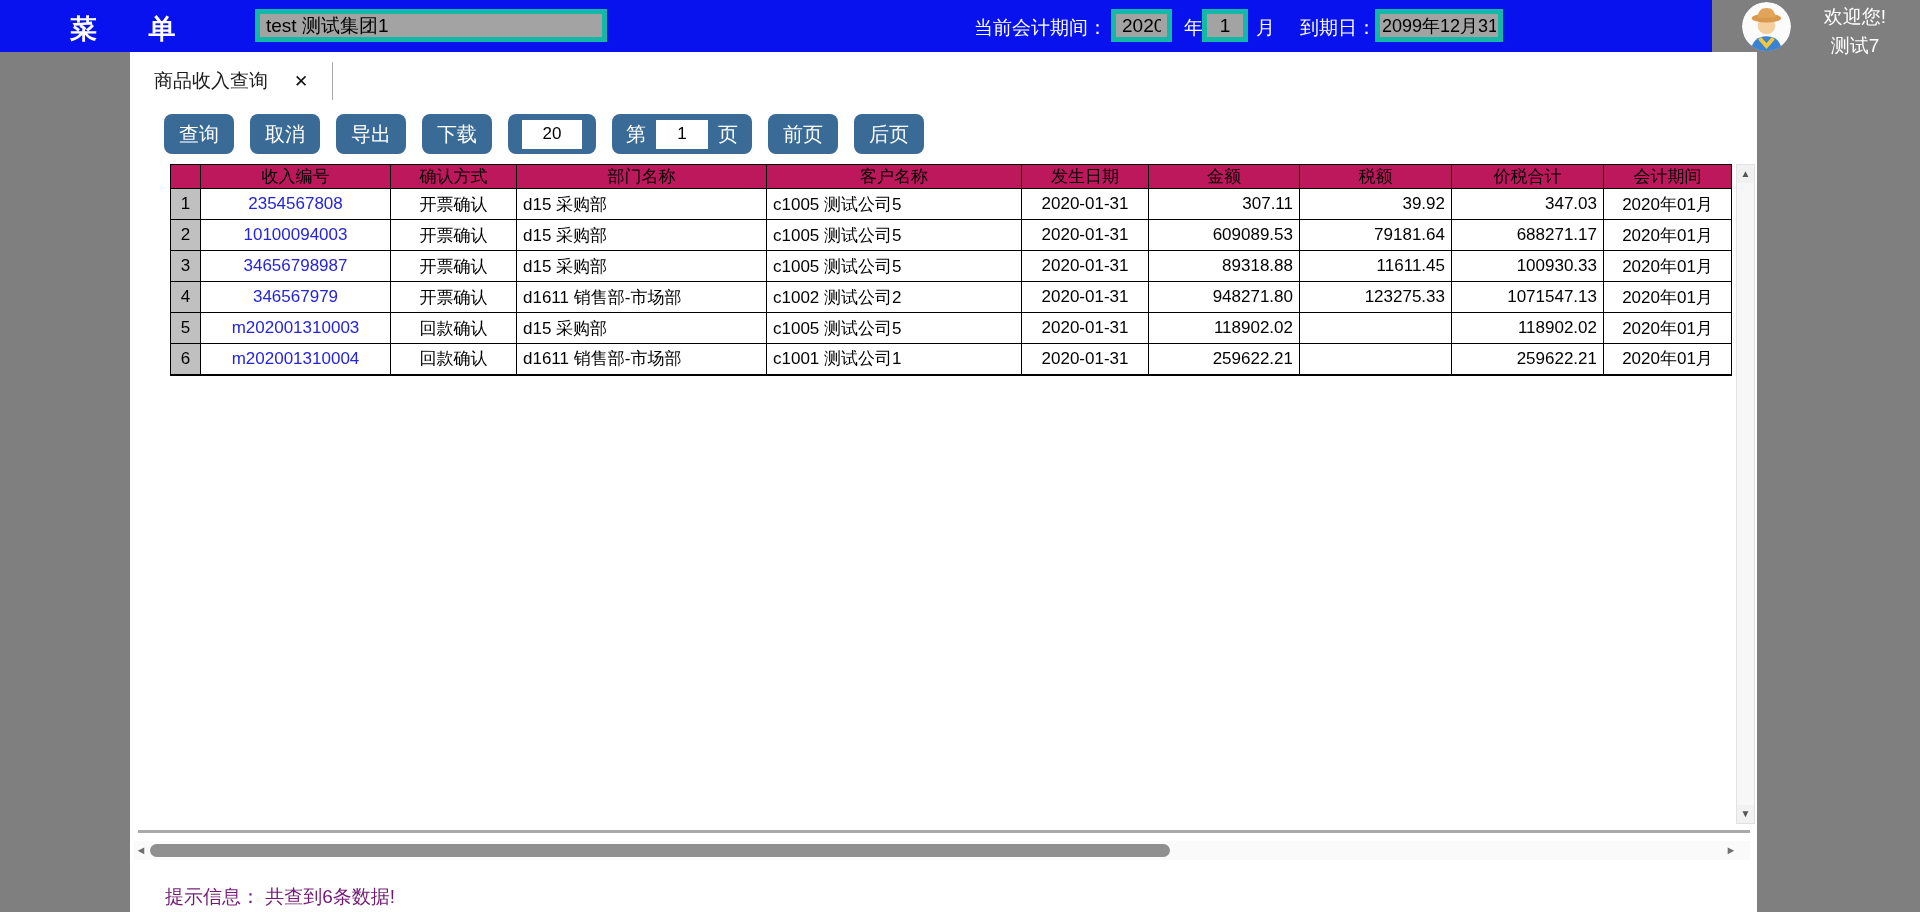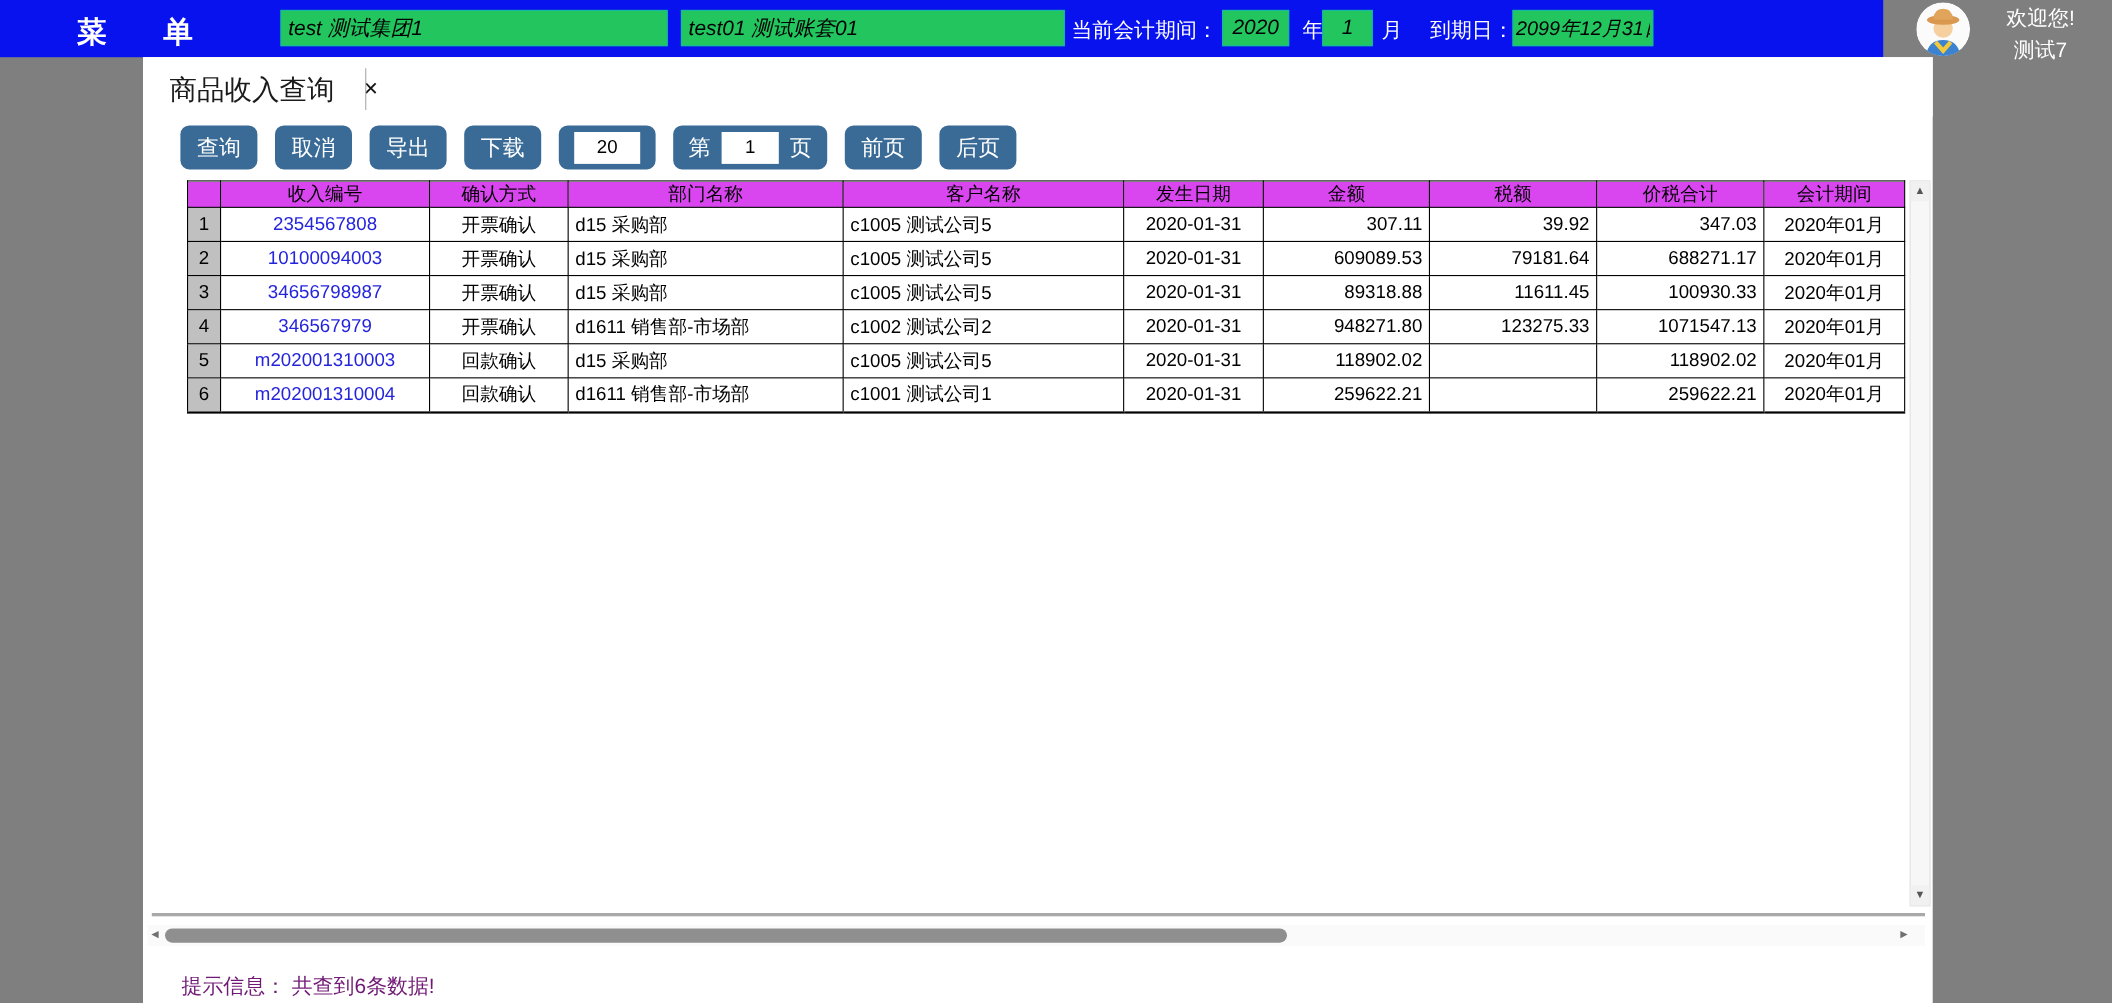--- a/index.html
+++ b/index.html
@@ -14,24 +14,23 @@
   .topbar {
     position:absolute; left:0; top:0; width:1712px; height:52px;
     background:#0712ee; color:#fff;
   }
   .menu-title {
     position:absolute; left:70px; top:11px;
     font-size:27px; font-weight:bold; letter-spacing:22px; white-space:nowrap;
   }
   .tb-input {
     position:absolute; top:9px; height:33px;
-    border:1px solid #14b8a6; background:#22c55e; color:#000;
+    border:5px solid #14b8a6; background:#a3a3a3; color:#000;
     font-size:19px; padding:0 6px;
     font-family:"Liberation Sans","DejaVu Sans",sans-serif;
-    font-style:italic;
   }
   .inp-group   { left:255px; width:352px; }
   .inp-book    { left:619px; width:349px; }
   .tb-label { position:absolute; top:15px; font-size:19px; white-space:nowrap; }
   .lbl-period { left:974px; }
   .inp-year  { left:1111px; width:61px; text-align:center; }
   .lbl-year  { left:1184px; }
   .inp-month { left:1202px; width:46px; text-align:center; }
   .lbl-month { left:1256px; }
   .lbl-due   { left:1300px; }
@@ -49,21 +48,21 @@
     position:absolute; left:130px; top:52px; width:1627px; height:860px;
     background:#fff;
   }
 
   
   .tabbar { position:absolute; left:0; top:0; width:100%; height:54px; background:#fff; }
   .tab {
     position:absolute; left:24px; top:12px; height:34px;
     display:flex; align-items:center; cursor:pointer;
   }
-  .tab-title { font-size:25px; color:#1b1b1b;text-align:right; }
+  .tab-title { font-size:19px; color:#1b1b1b;text-align:right; }
   .tab-close { margin-left:26px; font-size:17px; font-weight:bold; color:#111; cursor:pointer; }
   .tab-divider { position:absolute; left:202px; top:10px; width:1px; height:38px; background:#aaa; }
 
   
   .toolbar {
     position:absolute; left:34px; top:62px; height:40px;
     display:flex; align-items:center;
   }
   .btn {
     height:40px; padding:0 15px; margin-right:16px;
@@ -88,21 +87,21 @@
 
   
   .grid {
     position:absolute; left:40px; top:112px;
     border-collapse:collapse; table-layout:fixed; width:1561px;
     font-size:17px; color:#000;
   }
   .grid th, .grid td {
     border:1px solid #000; height:31px; padding:0 6px; overflow:hidden; white-space:nowrap;
   }
-  .grid thead th { background:#d946ef; font-weight:normal; height:22px; text-align:center; }
+  .grid thead th { background:#be185d; font-weight:normal; height:22px; text-align:center; }
   .grid td.rownum { background:#c0c0c0; text-align:center; padding:0; }
   .grid tbody tr:last-child td { border-bottom-width:2px; }
   td.al-c { text-align:center; }
   td.al-l { text-align:left; }
   td.al-r { text-align:right; }
   a.cell-link { color:#2424dd; text-decoration:none; cursor:pointer; }
 
   
   .vscroll {
     position:absolute; left:1606px; top:112px; width:19px; height:660px;
@@ -137,21 +136,20 @@
   
   .statusbar { position:absolute; left:35px; top:832px; font-size:19px; color:#701a75; }
 </style>
 </head>
 <body>
 
 <header class="topbar">
   <div class="menu-title">菜 单</div>
 
   <input class="tb-input inp-group" value="test 测试集团1" style="">
-  <input class="tb-input inp-book" value="test01 测试账套01" style="">
 
   <span class="tb-label lbl-period">当前会计期间：</span>
   <input class="tb-input inp-year" value="2020" style="">
   <span class="tb-label lbl-year">年</span>
   <input class="tb-input inp-month" value="1" style="">
   <span class="tb-label lbl-month">月</span>
   <span class="tb-label lbl-due">到期日：</span>
   <input class="tb-input inp-due" value="2099年12月31日" style="">
 
   <div class="avatar">

